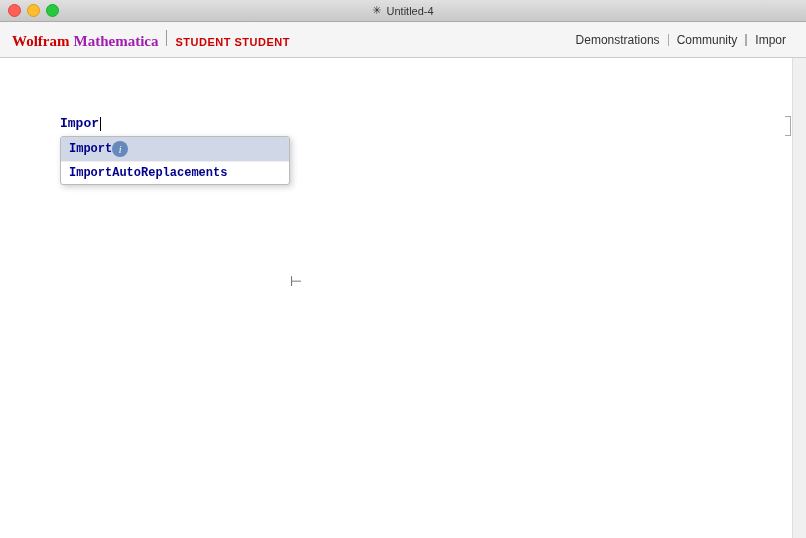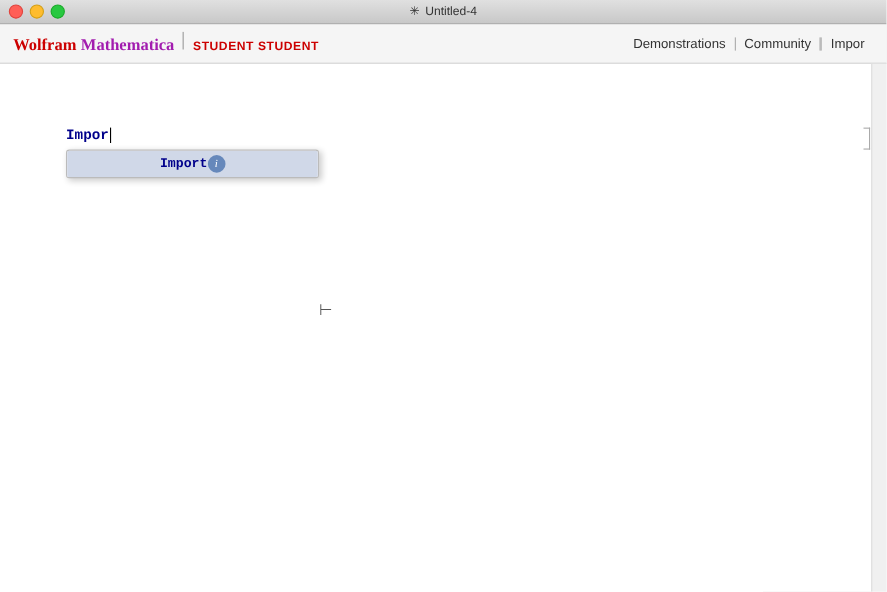--- a/index.html
+++ b/index.html
@@ -193,21 +193,21 @@
       background: white;
       box-shadow: 2px 2px 6px rgba(0,0,0,0.2);
       border-radius: 3px;
       overflow: hidden;
       z-index: 10;
     }
 
     .autocomplete-item {
       display: flex;
       align-items: center;
-      justify-content: center;
+      justify-content: flex-start;
       padding: 4px 8px;
       font-family: "Courier New", monospace;
       font-size: 12px;
       font-weight: bold;
       color: #00008b;
       cursor: pointer;
     }
 
     .autocomplete-item.selected {
       background: #d0d8e8;
@@ -295,20 +295,23 @@
     </div>
   </div>
 
   <div class="cell-bracket"></div>
 
   <div class="autocomplete">
     <div class="autocomplete-item selected">
       <span>Import</span>
       <div class="info-icon">i</div>
     </div>
+    <div class="autocomplete-item">
+      <span>ImportAutoReplacements</span>
+    </div>
   </div>
 
   <div class="body-cursor">⊢</div>
 
   <div class="notebook-edge">
     <div class="notebook-edge-top-marker"></div>
   </div>
 </div>
 
 </body></html>

